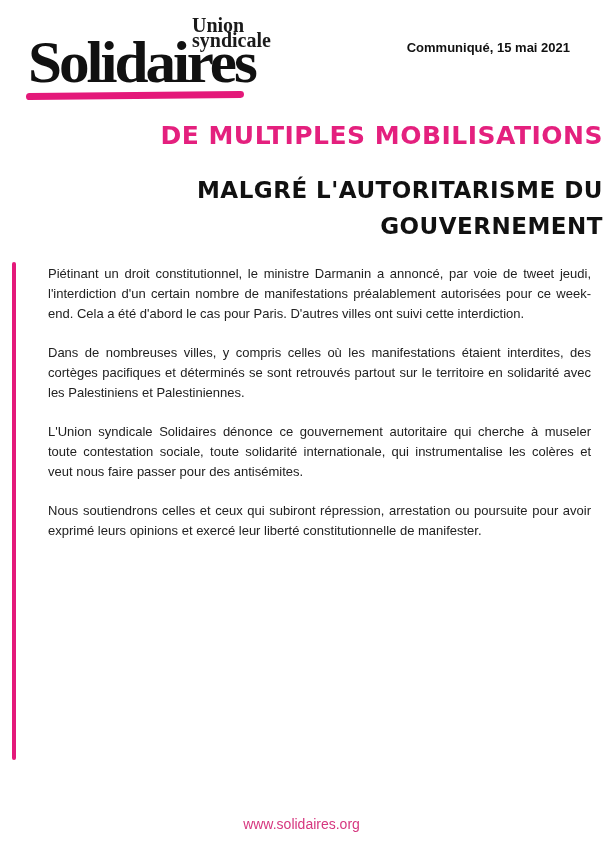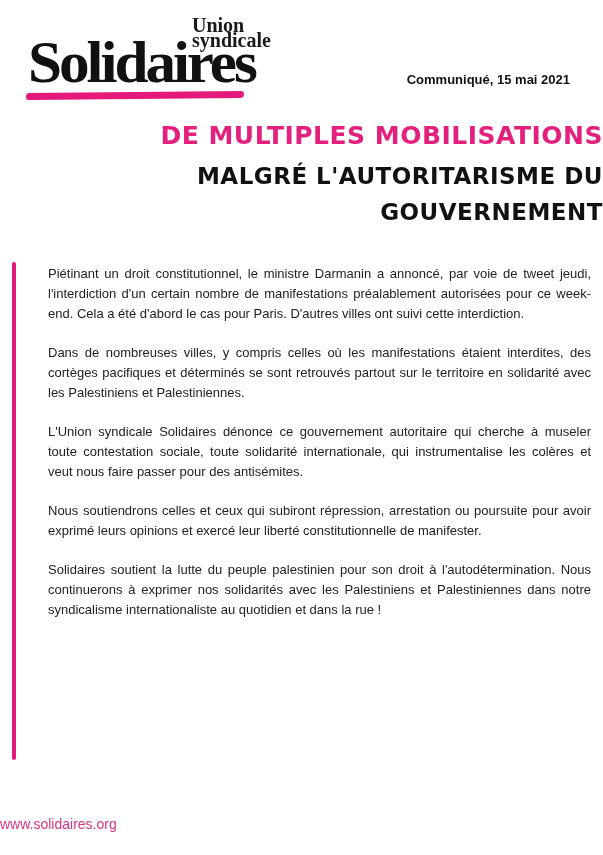--- a/index.html
+++ b/index.html
@@ -3,33 +3,33 @@
 <meta charset="utf-8">
 <style>
   html, body { margin: 0; padding: 0; background: #ffffff; }
   body { width: 603px; height: 855px; position: relative; overflow: hidden; font-family: "Liberation Sans", sans-serif; }
 
   .logo { position: absolute; left: 24px; top: 12px; width: 230px; height: 85px; }
   .logo-union { position: absolute; left: 162px; top: 6px; font-family: "Liberation Serif", serif; font-weight: bold; font-size: 20px; line-height: 15px; color: #1a1a1a; margin-left: 6px; }
   .logo-main { position: absolute; left: 4px; top: 20px; font-family: "Liberation Serif", serif; font-weight: bold; font-size: 60px; letter-spacing: -3px; line-height: 60px; color: #111; transform: scaleX(1.02); transform-origin: left; }
   .logo-underline { position: absolute; left: 2px; top: 80px; width: 218px; height: 7px; background: #e4197a; border-radius: 4px; transform: skewY(-0.6deg); }
 
-  .date { position: absolute; right: 33px; top: 40px; font-family: "Liberation Sans", sans-serif; font-weight: bold; font-size: 13px; color: #111; margin-top: 32px; }
+  .date { position: absolute; right: 33px; top: 40px; font-family: "Liberation Sans", sans-serif; font-weight: bold; font-size: 13px; color: #111; }
 
   .title-wrap { position: absolute; left: 0; top: 118px; width: 603px; text-align: right; }
   .title-line { font-family: "DejaVu Sans", sans-serif; font-weight: bold; text-transform: uppercase; line-height: 36px; letter-spacing: 0.5px; }
   .pink { color: #e4207e; font-size: 25px; }
-  .black { color: #111; font-size: 23px; margin-top: 4px; }
+  .black { color: #111; font-size: 23px; margin-top: 18px; }
 
   .bar { position: absolute; left: 12px; top: 262px; width: 4px; height: 498px; background: #e4197a; border-radius: 2px; }
 
   .body { position: absolute; left: 48px; top: 264px; width: 543px; font-family: "Liberation Sans", sans-serif; font-size: 13px; line-height: 20px; color: #222; text-align: justify; }
   .para { margin: 0 0 19px 0; }
 
-  .footer { position: absolute; left: 0; top: 816px; width: 603px; font-family: "Liberation Sans", sans-serif; font-size: 14px; color: #d6367f; }
+  .footer { position: absolute; left: 0; top: 816px; width: 603px; text-align: center; font-family: "Liberation Sans", sans-serif; font-size: 14px; color: #d6367f; }
 </style>
 </head>
 <body>
 
 <div class="logo">
   <div class="logo-union">
     <span>Union syndicale</span>
   </div>
   <div class="logo-main">Solidaires</div>
   <div class="logo-underline"></div>
@@ -42,16 +42,15 @@
   <div class="title-line black">Malgré l'autoritarisme du Gouvernement</div>
 </div>
 
 <div class="bar"></div>
 
 <div class="body">
   <p class="para">Piétinant un droit constitutionnel, le ministre Darmanin a annoncé, par voie de tweet jeudi, l'interdiction d'un certain nombre de manifestations préalablement autorisées pour ce week-end. Cela a été d'abord le cas pour Paris. D'autres villes ont suivi cette interdiction.</p>
   <p class="para">Dans de nombreuses villes, y compris celles où les manifestations étaient interdites, des cortèges pacifiques et déterminés se sont retrouvés partout sur le territoire en solidarité avec les Palestiniens et Palestiniennes.</p>
   <p class="para">L'Union syndicale Solidaires dénonce ce gouvernement autoritaire qui cherche à museler toute contestation sociale, toute solidarité internationale, qui instrumentalise les colères et veut nous faire passer pour des antisémites.</p>
   <p class="para">Nous soutiendrons celles et ceux qui subiront répression, arrestation ou poursuite pour avoir exprimé leurs opinions et exercé leur liberté constitutionnelle de manifester.</p>
-  <p class="para">Solidaires soutient la lutte du peuple palestinien pour son droit à l'autodétermination. Nous continuerons à exprimer nos solidarités avec les Palestiniens et Palestiniennes dans notre syndicalisme internationaliste au quotidien et dans la rue !</p>
 </div>
 
 <div class="footer">www.solidaires.org</div>
 
 </body></html>

